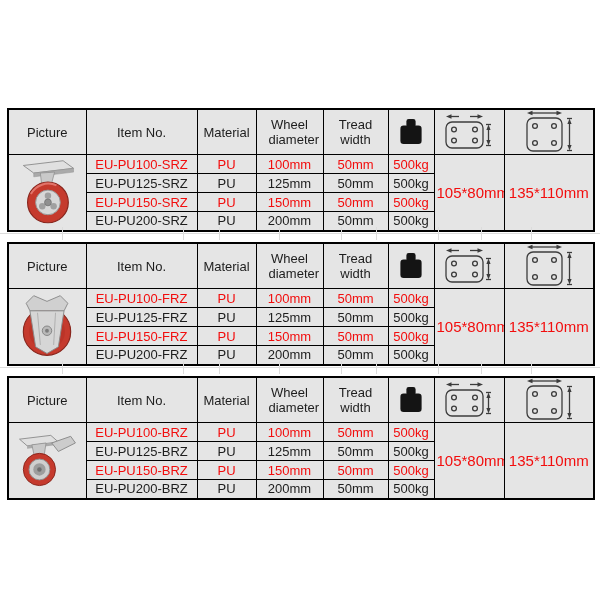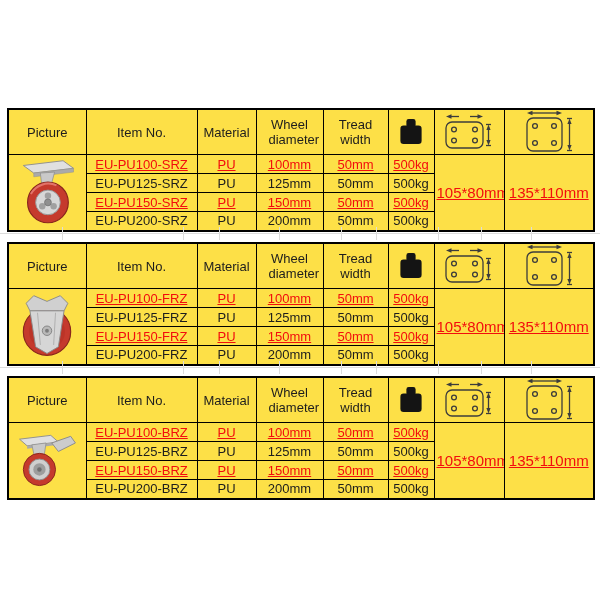--- a/index.html
+++ b/index.html
@@ -6,31 +6,31 @@
   body{
     width:600px;height:600px;background:#ffffff;position:relative;
     font-family:"Liberation Sans", sans-serif;color:#1d1d1d;overflow:hidden;
   }
   
   #defs{position:absolute;width:0;height:0;overflow:hidden;}
 
   table.spec{
     position:absolute;left:7px;width:586px;
     border-collapse:collapse;table-layout:fixed;
-    border:2px solid #000;background:#fde047;
+    border:2px solid #000;background:#e5e5e5;
   }
   .spec th,.spec td{
     border:1px solid #000;text-align:center;vertical-align:middle;
     padding:0 2px;font-size:13px;font-weight:normal;overflow:hidden;
     white-space:nowrap;line-height:15px;
   }
   .spec th.wrap{white-space:normal;padding:0 12px;}
   .spec thead tr{height:40px;}
   .spec tbody tr{height:19px;}
-  .spec tr.hl td{color:#f20d0d;text-decoration:underline;}
+  .spec tr.hl td{color:#f20d0d;}
   .spec td.plate{color:#f20d0d;font-size:15px;}
   .spec td.pic{padding:0;}
   .spec td.pic svg{display:block;margin:1px auto;}
   .w-icon{width:24px;height:28px;display:inline-block;vertical-align:middle;}
   .p-icon{width:56px;height:38px;display:inline-block;vertical-align:middle;}
   .p-icon2{width:56px;height:44px;display:inline-block;vertical-align:middle;}
 
   
   .gap-h{position:absolute;left:0;width:600px;height:1px;background:#dcdcdc;}
   .gap-v{position:absolute;width:1px;height:13px;background:#dcdcdc;}

